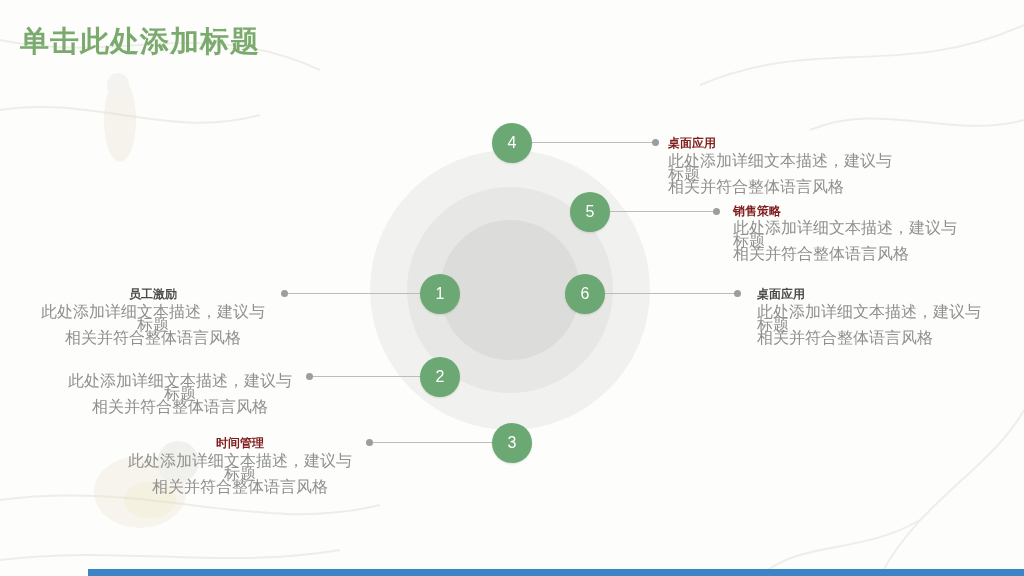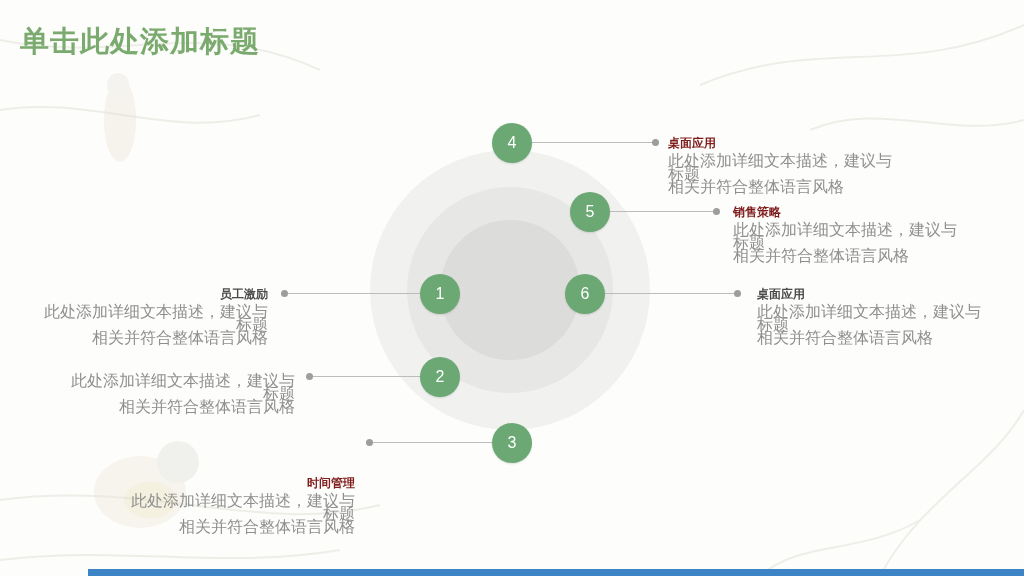--- a/index.html
+++ b/index.html
@@ -40,31 +40,31 @@
   
   .dot{position:absolute;width:7px;height:7px;border-radius:50%;background:#9d9d9d;}
   .d1{left:281px;top:290px;}
   .d2{left:306px;top:373px;}
   .d3{left:366px;top:439px;}
   .d4{left:652px;top:139px;}
   .d5{left:713px;top:208px;}
   .d6{left:734px;top:290px;}
   
   .label{position:absolute;width:230px;}
-  .left-label{text-align:right;}
+  .left-label{text-align:center;}
   .right-label{text-align:left;}
   .label-title{font-size:12px;font-weight:bold;line-height:14px;}
   .t-green{color:#7f1d1d;}
   .t-dark{color:#4a4a4a;}
   .label-desc{font-size:16px;color:#8f8f8f;line-height:13px;margin-top:4px;}
   .l1{right:756px;top:287px;}
   .l2{right:729px;top:370px;}
-  .l3{right:669px;top:436px;margin-top:40px;}
+  .l3{right:669px;top:436px;}
   .l4{left:668px;top:136px;}
-  .l5{left:733px;top:205px;}
+  .l5{left:733px;top:205px;font-family:Liberation Mono, monospace;}
   .l6{left:757px;top:287px;}
   
   .bottom-bar{position:absolute;left:88px;right:0;bottom:0;height:7px;background:#3d84c6;}
 </style>
 </head>
 <body>
 
 <div class="slide">
 
   <svg class="bg-decor" width="1024" height="576" viewBox="0 0 1024 576">

